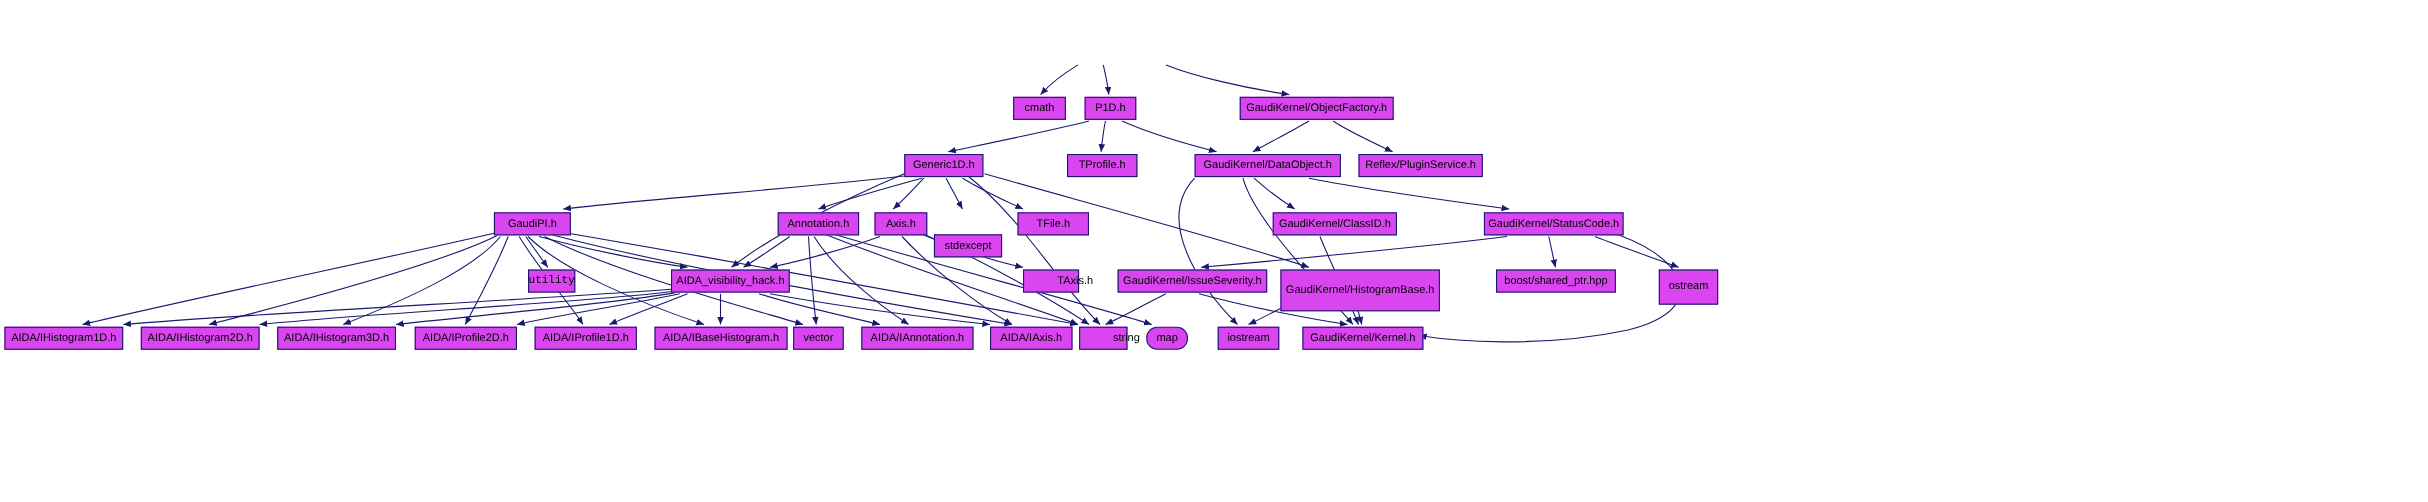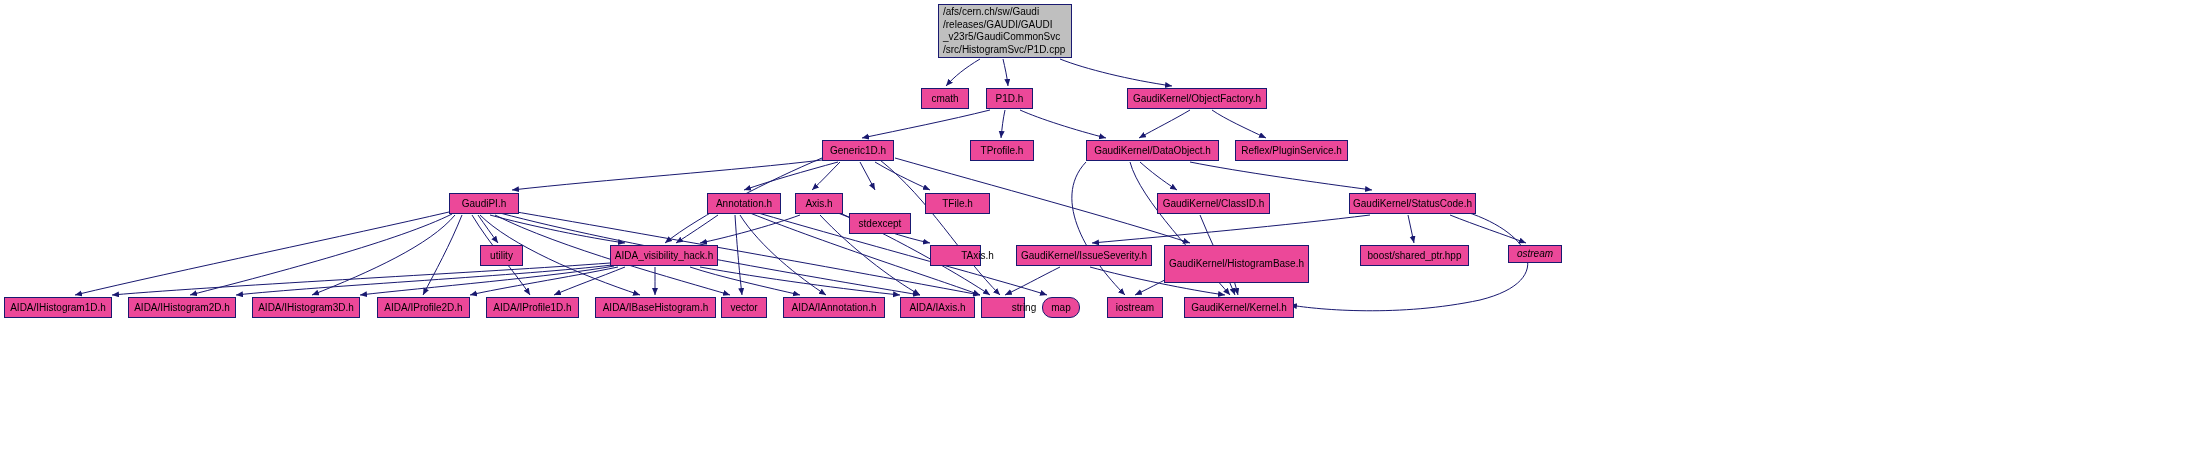--- a/index.html
+++ b/index.html
@@ -21,21 +21,21 @@
     left: 0;
     top: 0;
     width: 2207px;
     height: 456px;
     pointer-events: none;
   }
   .node {
     position: absolute;
     box-sizing: border-box;
     border: 1px solid #191970;
-    background: #ec4899;
+    background: #d946ef;
     color: #000000;
     font-size: 10px;
     line-height: 11.5px;
     text-align: right;
     display: flex;
     align-items: center;
     justify-content: center;
     white-space: pre;
     z-index: 2;
   }
@@ -129,45 +129,41 @@
       <path d="M612,265 C530,275 320,286 236,295"></path>
       <path d="M614,266 C560,276 420,288 360,295"></path>
       <path d="M618,267 C570,277 500,288 470,295"></path>
       <path d="M625,267 C600,277 570,288 554,295"></path>
       <path d="M655,267 C655,277 655,287 655,295"></path>
       <path d="M690,267 C720,277 770,288 800,295"></path>
       <path d="M700,267 C760,278 850,290 900,295"></path>
     </g>
   </svg>
 
-  <div class="node root" style="left:938px;top:4px;width:134px;height:54px;">/afs/cern.ch/sw/Gaudi
-/releases/GAUDI/GAUDI
-_v23r5/GaudiCommonSvc
-/src/HistogramSvc/P1D.cpp</div>
   <div class="node" style="left:921px;top:88px;width:48px;height:21px;">cmath</div>
   <div class="node" style="left:986px;top:88px;width:47px;height:21px;">P1D.h</div>
   <div class="node" style="left:1127px;top:88px;width:140px;height:21px;">GaudiKernel/ObjectFactory.h</div>
   <div class="node" style="left:970px;top:140px;width:64px;height:21px;">TProfile.h</div>
   <div class="node" style="left:822px;top:140px;width:72px;height:21px;">Generic1D.h</div>
   <div class="node" style="left:1086px;top:140px;width:133px;height:21px;">GaudiKernel/DataObject.h</div>
   <div class="node" style="left:1235px;top:140px;width:113px;height:21px;">Reflex/PluginService.h</div>
   <div class="node" style="left:449px;top:193px;width:70px;height:21px;">GaudiPI.h</div>
   <div class="node" style="left:707px;top:193px;width:74px;height:21px;">Annotation.h</div>
   <div class="node" style="left:795px;top:193px;width:48px;height:21px;">Axis.h</div>
   <div class="node" style="left:849px;top:193px;width:62px;height:21px;margin-top:20px;">stdexcept</div>
   <div class="node" style="left:925px;top:193px;width:65px;height:21px;">TFile.h</div>
   <div class="node" style="left:1157px;top:193px;width:113px;height:21px;">GaudiKernel/ClassID.h</div>
   <div class="node" style="left:1349px;top:193px;width:127px;height:21px;">GaudiKernel/StatusCode.h</div>
-  <div class="node" style="left:480px;top:245px;width:43px;height:21px;">utility</div>
+  <div class="node" style="left:480px;top:245px;width:43px;height:21px;font-family:Liberation Mono, monospace;">utility</div>
   <div class="node" style="left:610px;top:245px;width:108px;height:21px;">AIDA_visibility_hack.h</div>
   <div class="node" style="left:930px;top:245px;width:51px;height:21px;padding-left:44px;">TAxis.h</div>
   <div class="node" style="left:1016px;top:245px;width:136px;height:21px;">GaudiKernel/IssueSeverity.h</div>
   <div class="node" style="left:1164px;top:245px;width:145px;height:38px;">GaudiKernel/HistogramBase.h</div>
   <div class="node" style="left:1360px;top:245px;width:109px;height:21px;">boost/shared_ptr.hpp</div>
-  <div class="node" style="left:1508px;top:245px;width:54px;height:18px;font-style:italic;">ostream</div>
+  <div class="node" style="left:1508px;top:245px;width:54px;height:32px;">ostream</div>
   <div class="node" style="left:4px;top:297px;width:108px;height:21px;">AIDA/IHistogram1D.h</div>
   <div class="node" style="left:128px;top:297px;width:108px;height:21px;">AIDA/IHistogram2D.h</div>
   <div class="node" style="left:252px;top:297px;width:108px;height:21px;">AIDA/IHistogram3D.h</div>
   <div class="node" style="left:377px;top:297px;width:93px;height:21px;">AIDA/IProfile2D.h</div>
   <div class="node" style="left:486px;top:297px;width:93px;height:21px;">AIDA/IProfile1D.h</div>
   <div class="node" style="left:595px;top:297px;width:121px;height:21px;">AIDA/IBaseHistogram.h</div>
   <div class="node" style="left:721px;top:297px;width:46px;height:21px;">vector</div>
   <div class="node" style="left:783px;top:297px;width:102px;height:21px;">AIDA/IAnnotation.h</div>
   <div class="node" style="left:900px;top:297px;width:75px;height:21px;">AIDA/IAxis.h</div>
   <div class="node" style="left:981px;top:297px;width:44px;height:21px;padding-left:42px;">string</div>

